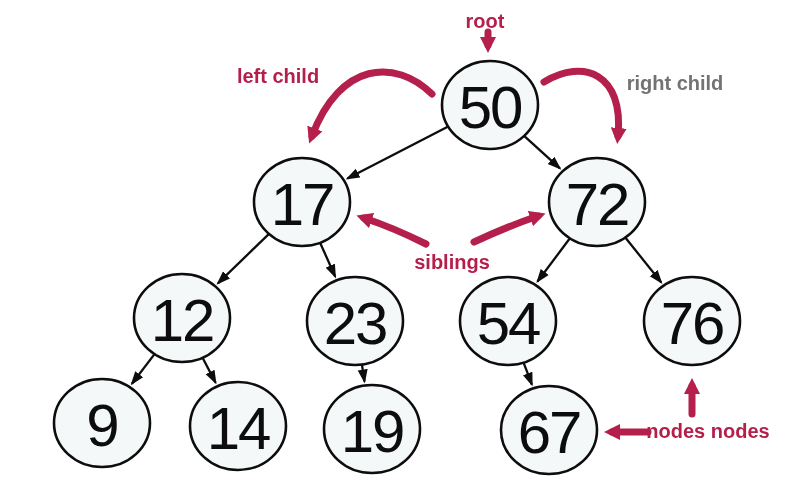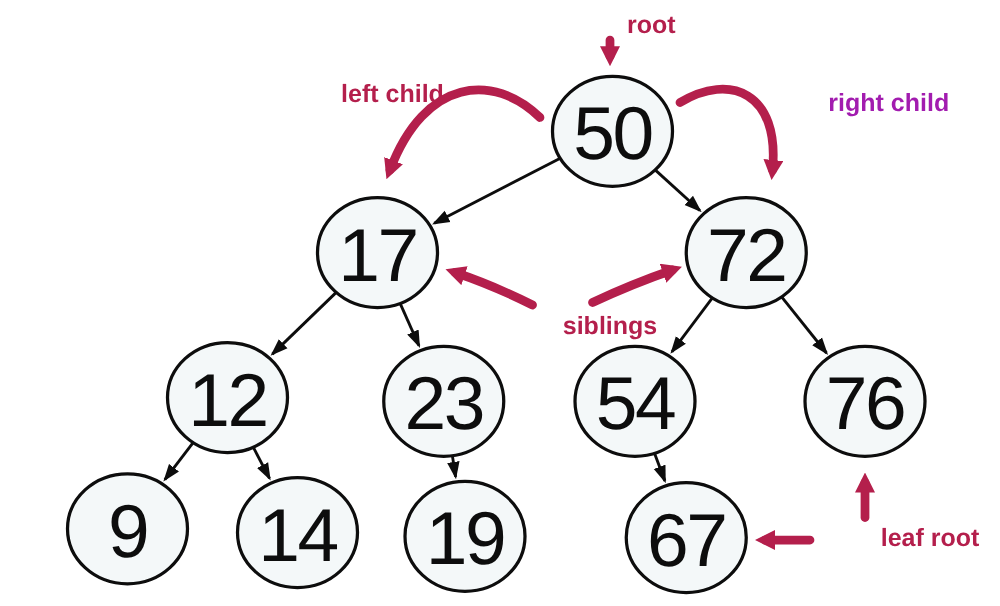--- a/index.html
+++ b/index.html
@@ -21,21 +21,20 @@
     letter-spacing: -2px;
   }
   .lbl {
     position: absolute;
     transform: translate(-50%, -50%);
     font-family: "Liberation Sans", sans-serif;
     font-weight: bold;
     font-size: 20px;
     white-space: nowrap;
     user-select: none;
-    margin-left: 36px;
   }
   .lbl-root       { left: 485px; top: 21px; }
   .lbl-left-child { left: 278px; top: 76px; }
   .lbl-right-child{ left: 675px; top: 83px; }
   .lbl-siblings   { left: 452px; top: 262px; }
   .lbl-leaf-nodes { left: 708px; top: 431px; }
 </style>
 </head>
 <body>
 
@@ -113,16 +112,16 @@
         <path d="M 544 82 C 584 58 624 74 618 136" fill="none" stroke="#b41f4c" stroke-width="7" stroke-linecap="round" marker-end="url(#ann-arrow)"></path>
         <path d="M 426 244 Q 394 228 364 218" fill="none" stroke="#b41f4c" stroke-width="7" stroke-linecap="round" marker-end="url(#ann-arrow)"></path>
         <path d="M 474 242 Q 506 227 538 216" fill="none" stroke="#b41f4c" stroke-width="7" stroke-linecap="round" marker-end="url(#ann-arrow)"></path>
         <path d="M 648 432 L 612 432" fill="none" stroke="#b41f4c" stroke-width="7" stroke-linecap="round" marker-end="url(#ann-arrow)"></path>
         <path d="M 692 414 L 692 386" fill="none" stroke="#b41f4c" stroke-width="7" stroke-linecap="round" marker-end="url(#ann-arrow)"></path>
       </g>
   </svg>
 
   <div class="lbl lbl-root" style="color: rgb(180, 31, 76);">root</div>
   <div class="lbl lbl-left-child" style="color: rgb(180, 31, 76);">left child</div>
-  <div class="lbl lbl-right-child" style="color: #a21caf;">right child</div>
+  <div class="lbl lbl-right-child" style="color: #737373;">right child</div>
   <div class="lbl lbl-siblings" style="color: rgb(180, 31, 76);">siblings</div>
-  <div class="lbl lbl-leaf-nodes" style="color: rgb(180, 31, 76);">leaf root</div>
+  <div class="lbl lbl-leaf-nodes" style="color: rgb(180, 31, 76);">nodes nodes</div>
 </div>
 
 </body></html>

